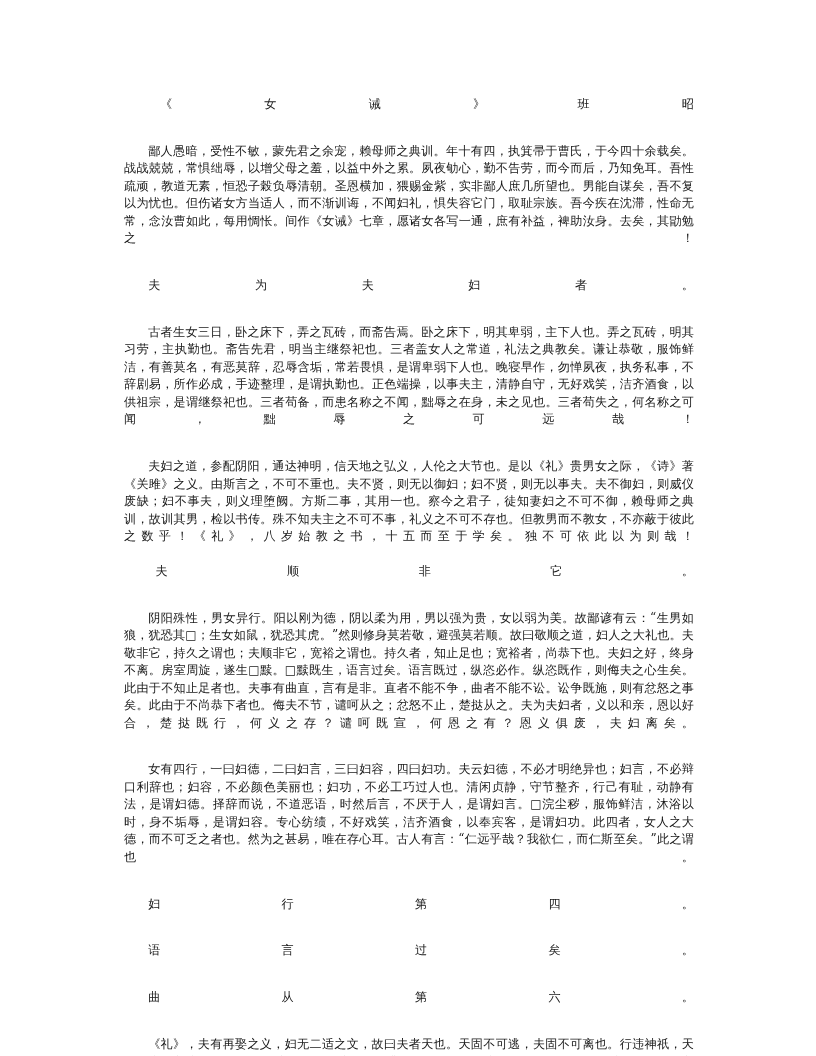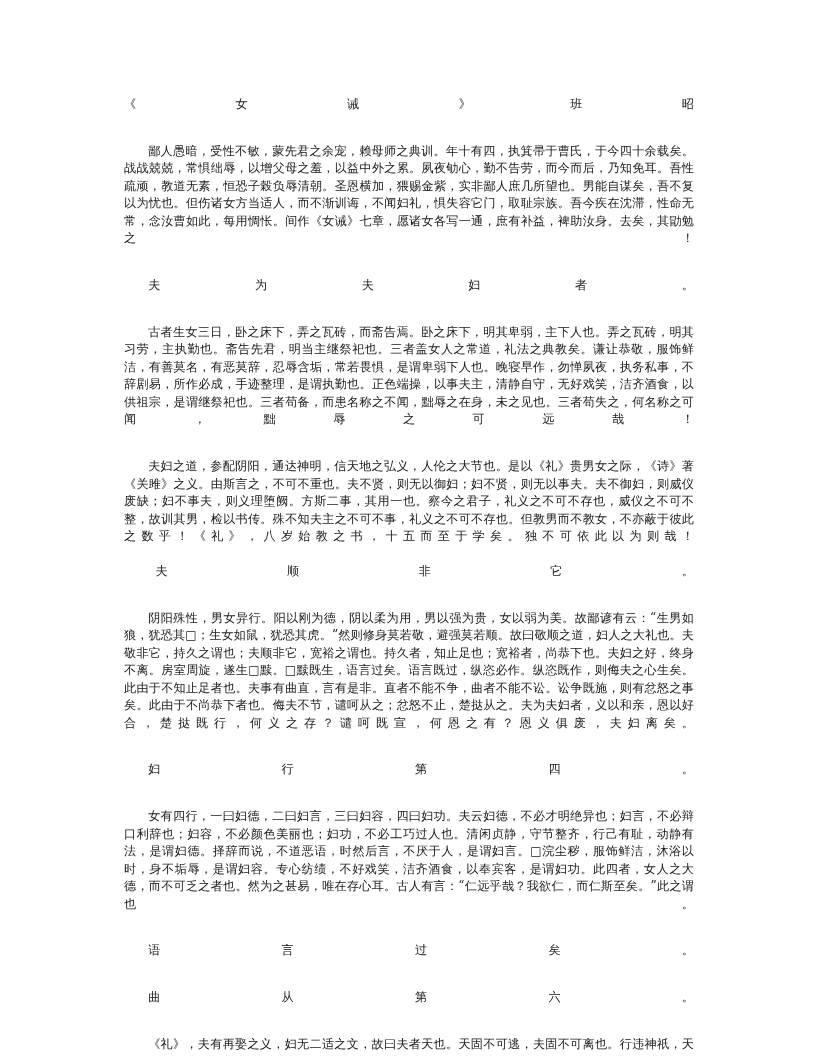--- a/index.html
+++ b/index.html
@@ -29,20 +29,21 @@
     text-align: justify;
     text-justify: inter-character;
     margin: 0;
     padding: 0;
     letter-spacing: 0.1px;
     word-break: break-all;
     overflow-wrap: anywhere;
   }
   .para.title {
     text-indent: 0;
+    margin-left: 36px;
   }
   .para.indent2 {
     text-indent: 2em;
     margin-top: 12px;
   }
   .para.indent3 {
     text-indent: 2.6em;
   }
   .para.flush {
     text-indent: 0;
@@ -57,24 +58,24 @@
 </head>
 <body>
 
 <div class="page">
   <div class="doc-body">
     <p class="para title flush">《女诫》班昭</p>
     <div id="paragraph-container">
         <p class="para indent2">鄙人愚暗，受性不敏，蒙先君之余宠，赖母师之典训。年十有四，执箕帚于曹氏，于今四十余载矣。战战兢兢，常惧绌辱，以增父母之羞，以益中外之累。夙夜劬心，勤不告劳，而今而后，乃知免耳。吾性疏顽，教道无素，恒恐子榖负辱清朝。圣恩横加，猥赐金紫，实非鄙人庶几所望也。男能自谋矣，吾不复以为忧也。但伤诸女方当适人，而不渐训诲，不闻妇礼，惧失容它门，取耻宗族。吾今疾在沈滞，性命无常，念汝曹如此，每用惆怅。间作《女诫》七章，愿诸女各写一通，庶有补益，裨助汝身。去矣，其勖勉之！</p>
         <p class="para indent2">夫为夫妇者。</p>
         <p class="para indent2">古者生女三日，卧之床下，弄之瓦砖，而斋告焉。卧之床下，明其卑弱，主下人也。弄之瓦砖，明其习劳，主执勤也。斋告先君，明当主继祭祀也。三者盖女人之常道，礼法之典教矣。谦让恭敬，服饰鲜洁，有善莫名，有恶莫辞，忍辱含垢，常若畏惧，是谓卑弱下人也。晚寝早作，勿惮夙夜，执务私事，不辞剧易，所作必成，手迹整理，是谓执勤也。正色端操，以事夫主，清静自守，无好戏笑，洁齐酒食，以供祖宗，是谓继祭祀也。三者苟备，而患名称之不闻，黜辱之在身，未之见也。三者苟失之，何名称之可闻，黜辱之可远哉！</p>
-        <p class="para indent2">夫妇之道，参配阴阳，通达神明，信天地之弘义，人伦之大节也。是以《礼》贵男女之际，《诗》著《关雎》之义。由斯言之，不可不重也。夫不贤，则无以御妇；妇不贤，则无以事夫。夫不御妇，则威仪废缺；妇不事夫，则义理堕阙。方斯二事，其用一也。察今之君子，礼义之不可不存也，威仪之不可不整，故训其男，检以书传。殊不知夫主之不可不事，礼义之不可不存也。但教男而不教女，不亦蔽于彼此之数乎！《礼》，八岁始教之书，十五而至于学矣。独不可依此以为则哉！</p>
+        <p class="para indent2">夫妇之道，参配阴阳，通达神明，信天地之弘义，人伦之大节也。是以《礼》贵男女之际，《诗》著《关雎》之义。由斯言之，不可不重也。夫不贤，则无以御妇；妇不贤，则无以事夫。夫不御妇，则威仪废缺；妇不事夫，则义理堕阙。方斯二事，其用一也。察今之君子，徒知妻妇之不可不御，赖母师之典训，故训其男，检以书传。殊不知夫主之不可不事，礼义之不可不存也。但教男而不教女，不亦蔽于彼此之数乎！《礼》，八岁始教之书，十五而至于学矣。独不可依此以为则哉！</p>
         <p class="para indent3">夫顺非它。</p>
         <p class="para indent2">阴阳殊性，男女异行。阳以刚为德，阴以柔为用，男以强为贵，女以弱为美。故鄙谚有云：“生男如狼，犹恐其□；生女如鼠，犹恐其虎。”然则修身莫若敬，避强莫若顺。故曰敬顺之道，妇人之大礼也。夫敬非它，持久之谓也；夫顺非它，宽裕之谓也。持久者，知止足也；宽裕者，尚恭下也。夫妇之好，终身不离。房室周旋，遂生□黩。□黩既生，语言过矣。语言既过，纵恣必作。纵恣既作，则侮夫之心生矣。此由于不知止足者也。夫事有曲直，言有是非。直者不能不争，曲者不能不讼。讼争既施，则有忿怒之事矣。此由于不尚恭下者也。侮夫不节，谴呵从之；忿怒不止，楚挞从之。夫为夫妇者，义以和亲，恩以好合，楚挞既行，何义之存？谴呵既宣，何恩之有？恩义俱废，夫妇离矣。</p>
+        <p class="para indent2">女有四行，一曰妇德，二曰妇言，三曰妇容，四曰妇功。夫云妇德，不必才明绝异也；妇言，不必辩口利辞也；妇容，不必颜色美丽也；妇功，不必工巧过人也。清闲贞静，守节整齐，行己有耻，动静有法，是谓妇德。择辞而说，不道恶语，时然后言，不厌于人，是谓妇言。□浣尘秽，服饰鲜洁，沐浴以时，身不垢辱，是谓妇容。专心纺绩，不好戏笑，洁齐酒食，以奉宾客，是谓妇功。此四者，女人之大德，而不可乏之者也。然为之甚易，唯在存心耳。古人有言：“仁远乎哉？我欲仁，而仁斯至矣。”此之谓也。</p>
         <p class="para indent2">妇行第四。</p>
-        <p class="para indent2">女有四行，一曰妇德，二曰妇言，三曰妇容，四曰妇功。夫云妇德，不必才明绝异也；妇言，不必辩口利辞也；妇容，不必颜色美丽也；妇功，不必工巧过人也。清闲贞静，守节整齐，行己有耻，动静有法，是谓妇德。择辞而说，不道恶语，时然后言，不厌于人，是谓妇言。□浣尘秽，服饰鲜洁，沐浴以时，身不垢辱，是谓妇容。专心纺绩，不好戏笑，洁齐酒食，以奉宾客，是谓妇功。此四者，女人之大德，而不可乏之者也。然为之甚易，唯在存心耳。古人有言：“仁远乎哉？我欲仁，而仁斯至矣。”此之谓也。</p>
         <p class="para indent2">语言过矣。</p>
         <p class="para indent2">曲从第六。</p>
         <p class="para indent2">《礼》，夫有再娶之义，妇无二适之文，故曰夫者天也。天固不可逃，夫固不可离也。行违神祇，天则罚之；礼义有愆，夫则薄之。故《女宪》曰：“得意一人，是谓永毕；失意一人，是谓永讫。”由斯言之，夫不可不求其心。然所求者，亦非谓佞媚苟亲也，固莫若专心正色。礼义居洁，耳无涂听，目无邪视，出无冶容，入无废饰，无聚会群辈，无看视门户，此则谓专心正色矣。若夫动静轻脱，视听陕输，入则乱发坏形，出则窈窕作态，说所不当道，观所不当视，此谓不能专心正色矣。</p>
         <p class="para indent2">夫“得意一人，是谓永华；失意一人，是谓永讫”，欲人定志专心之言也。舅姑之心，岂当可失哉？物有以恩自离者，亦有以义自破者也。夫虽云爱，舅姑云非，此所谓以义自破者也。</p>
       </div>
   </div>
 </div>
 
 </body></html>

